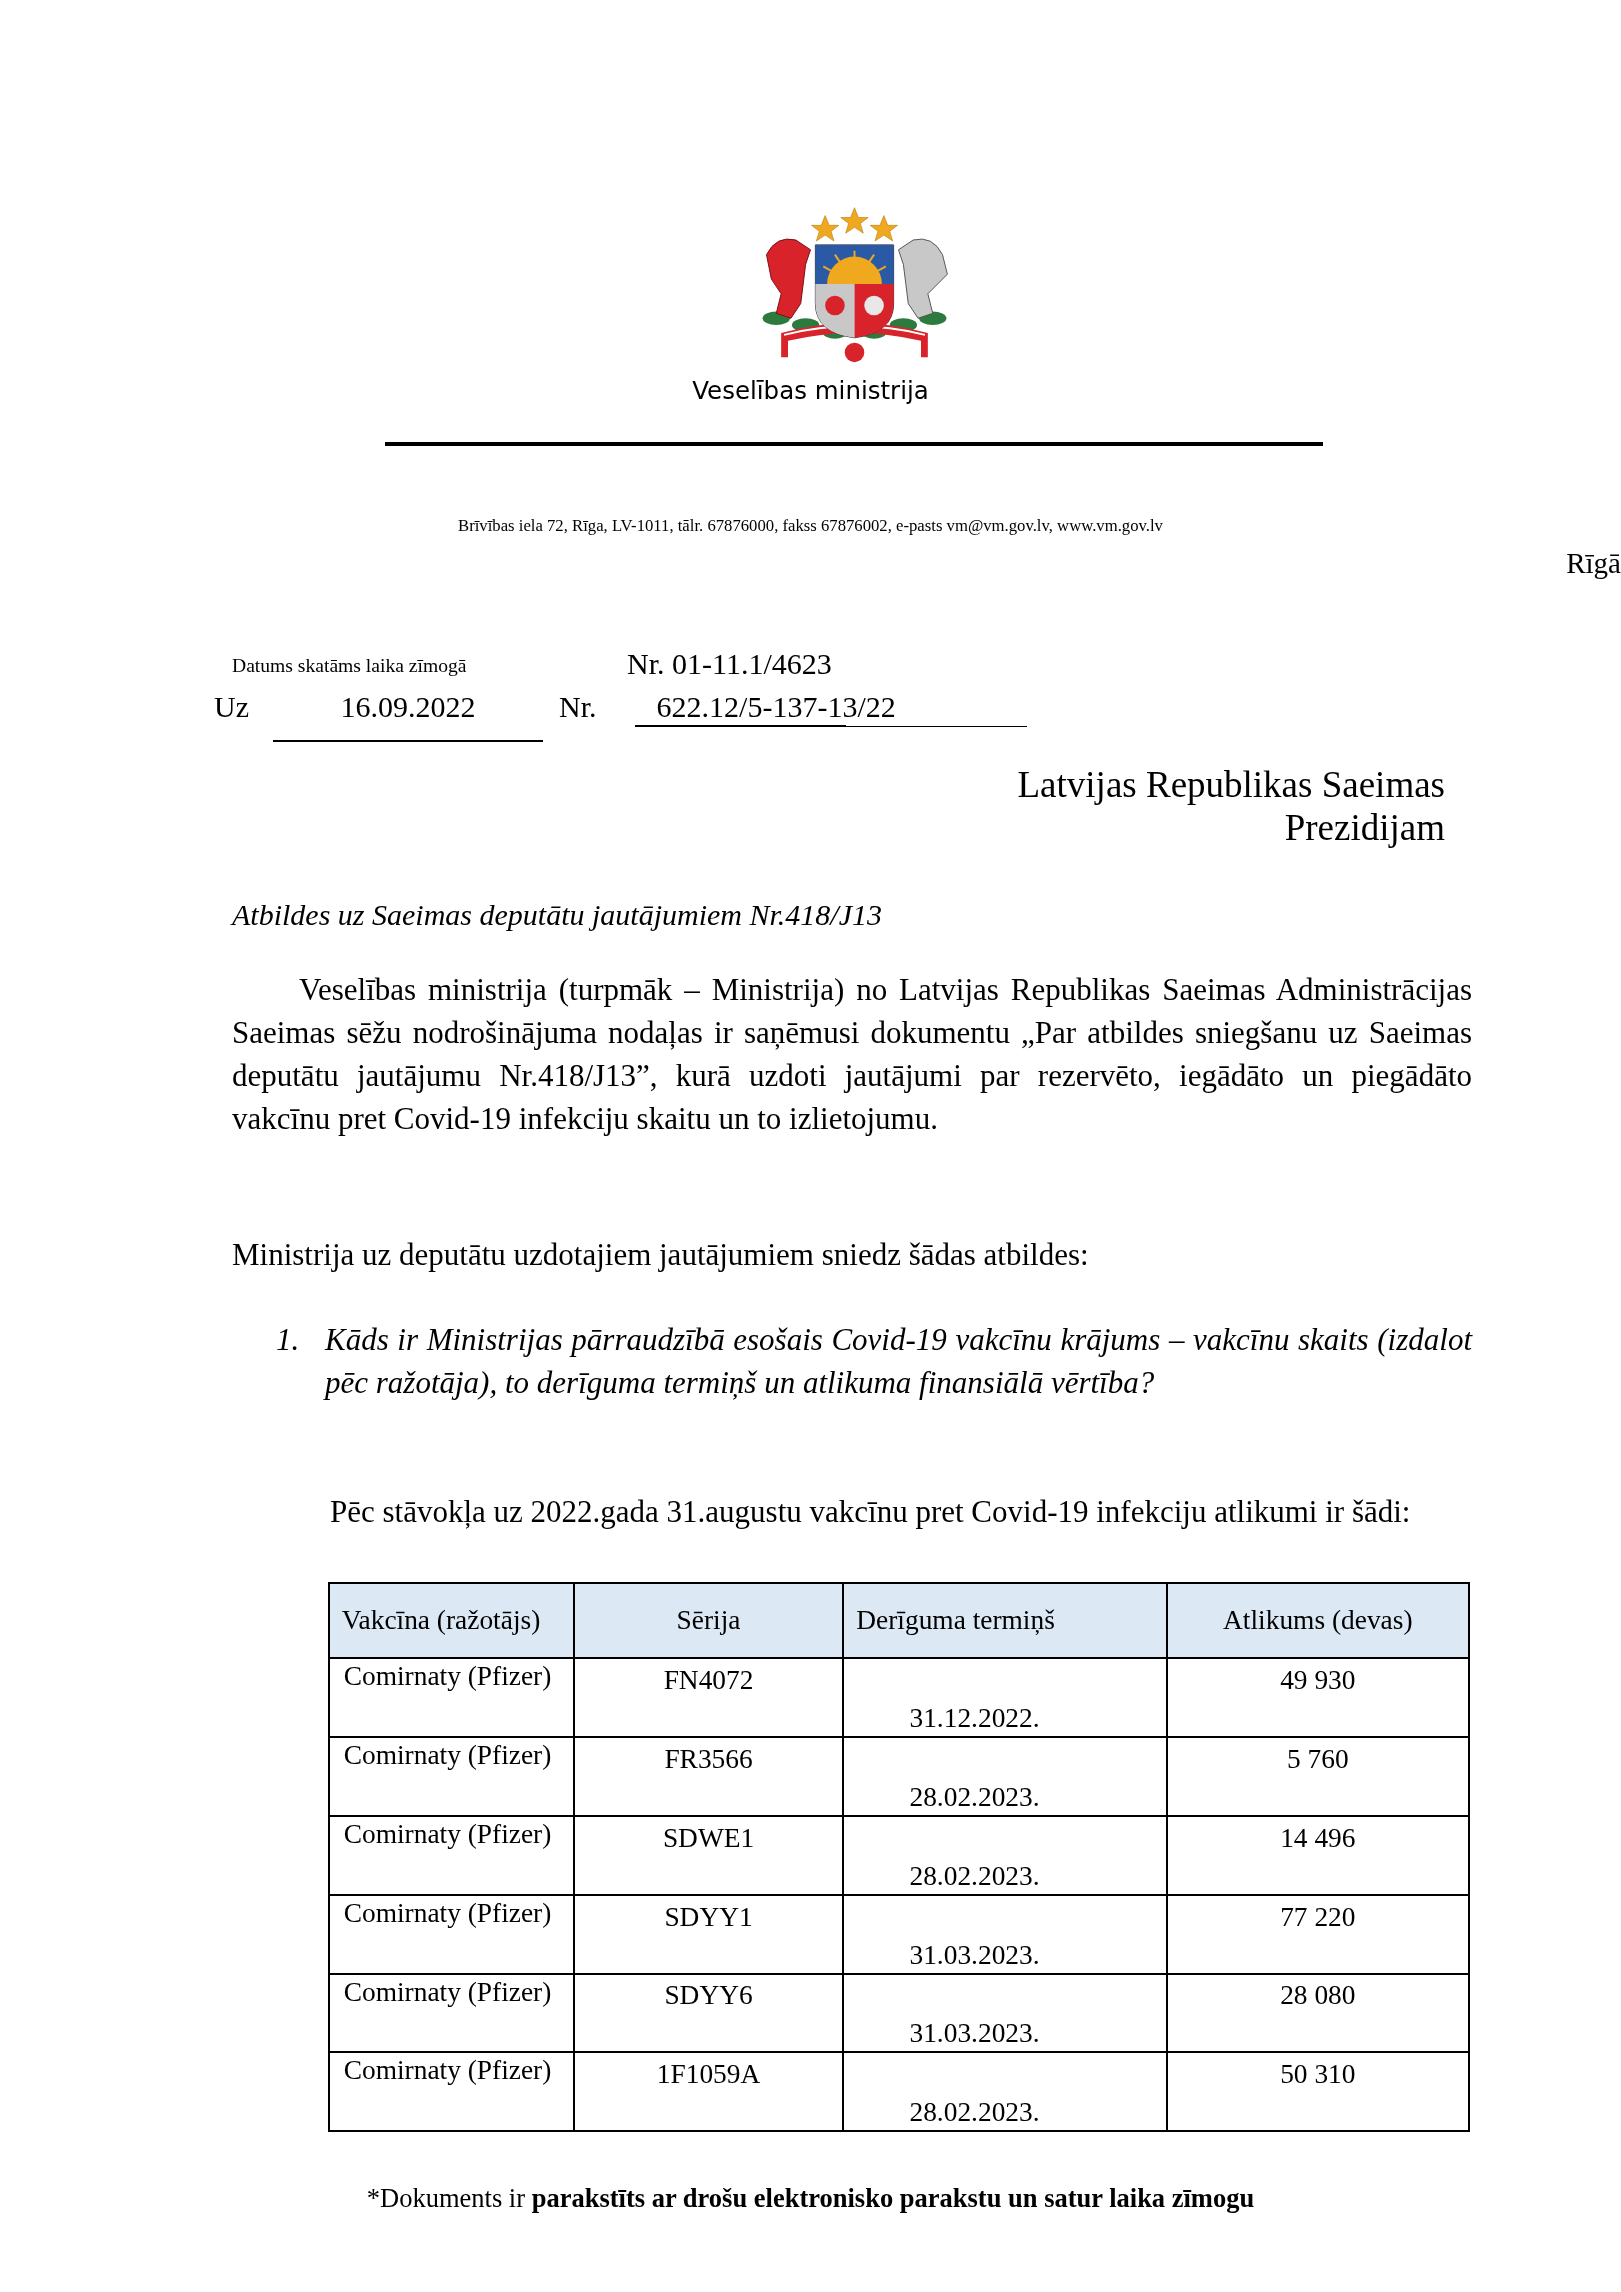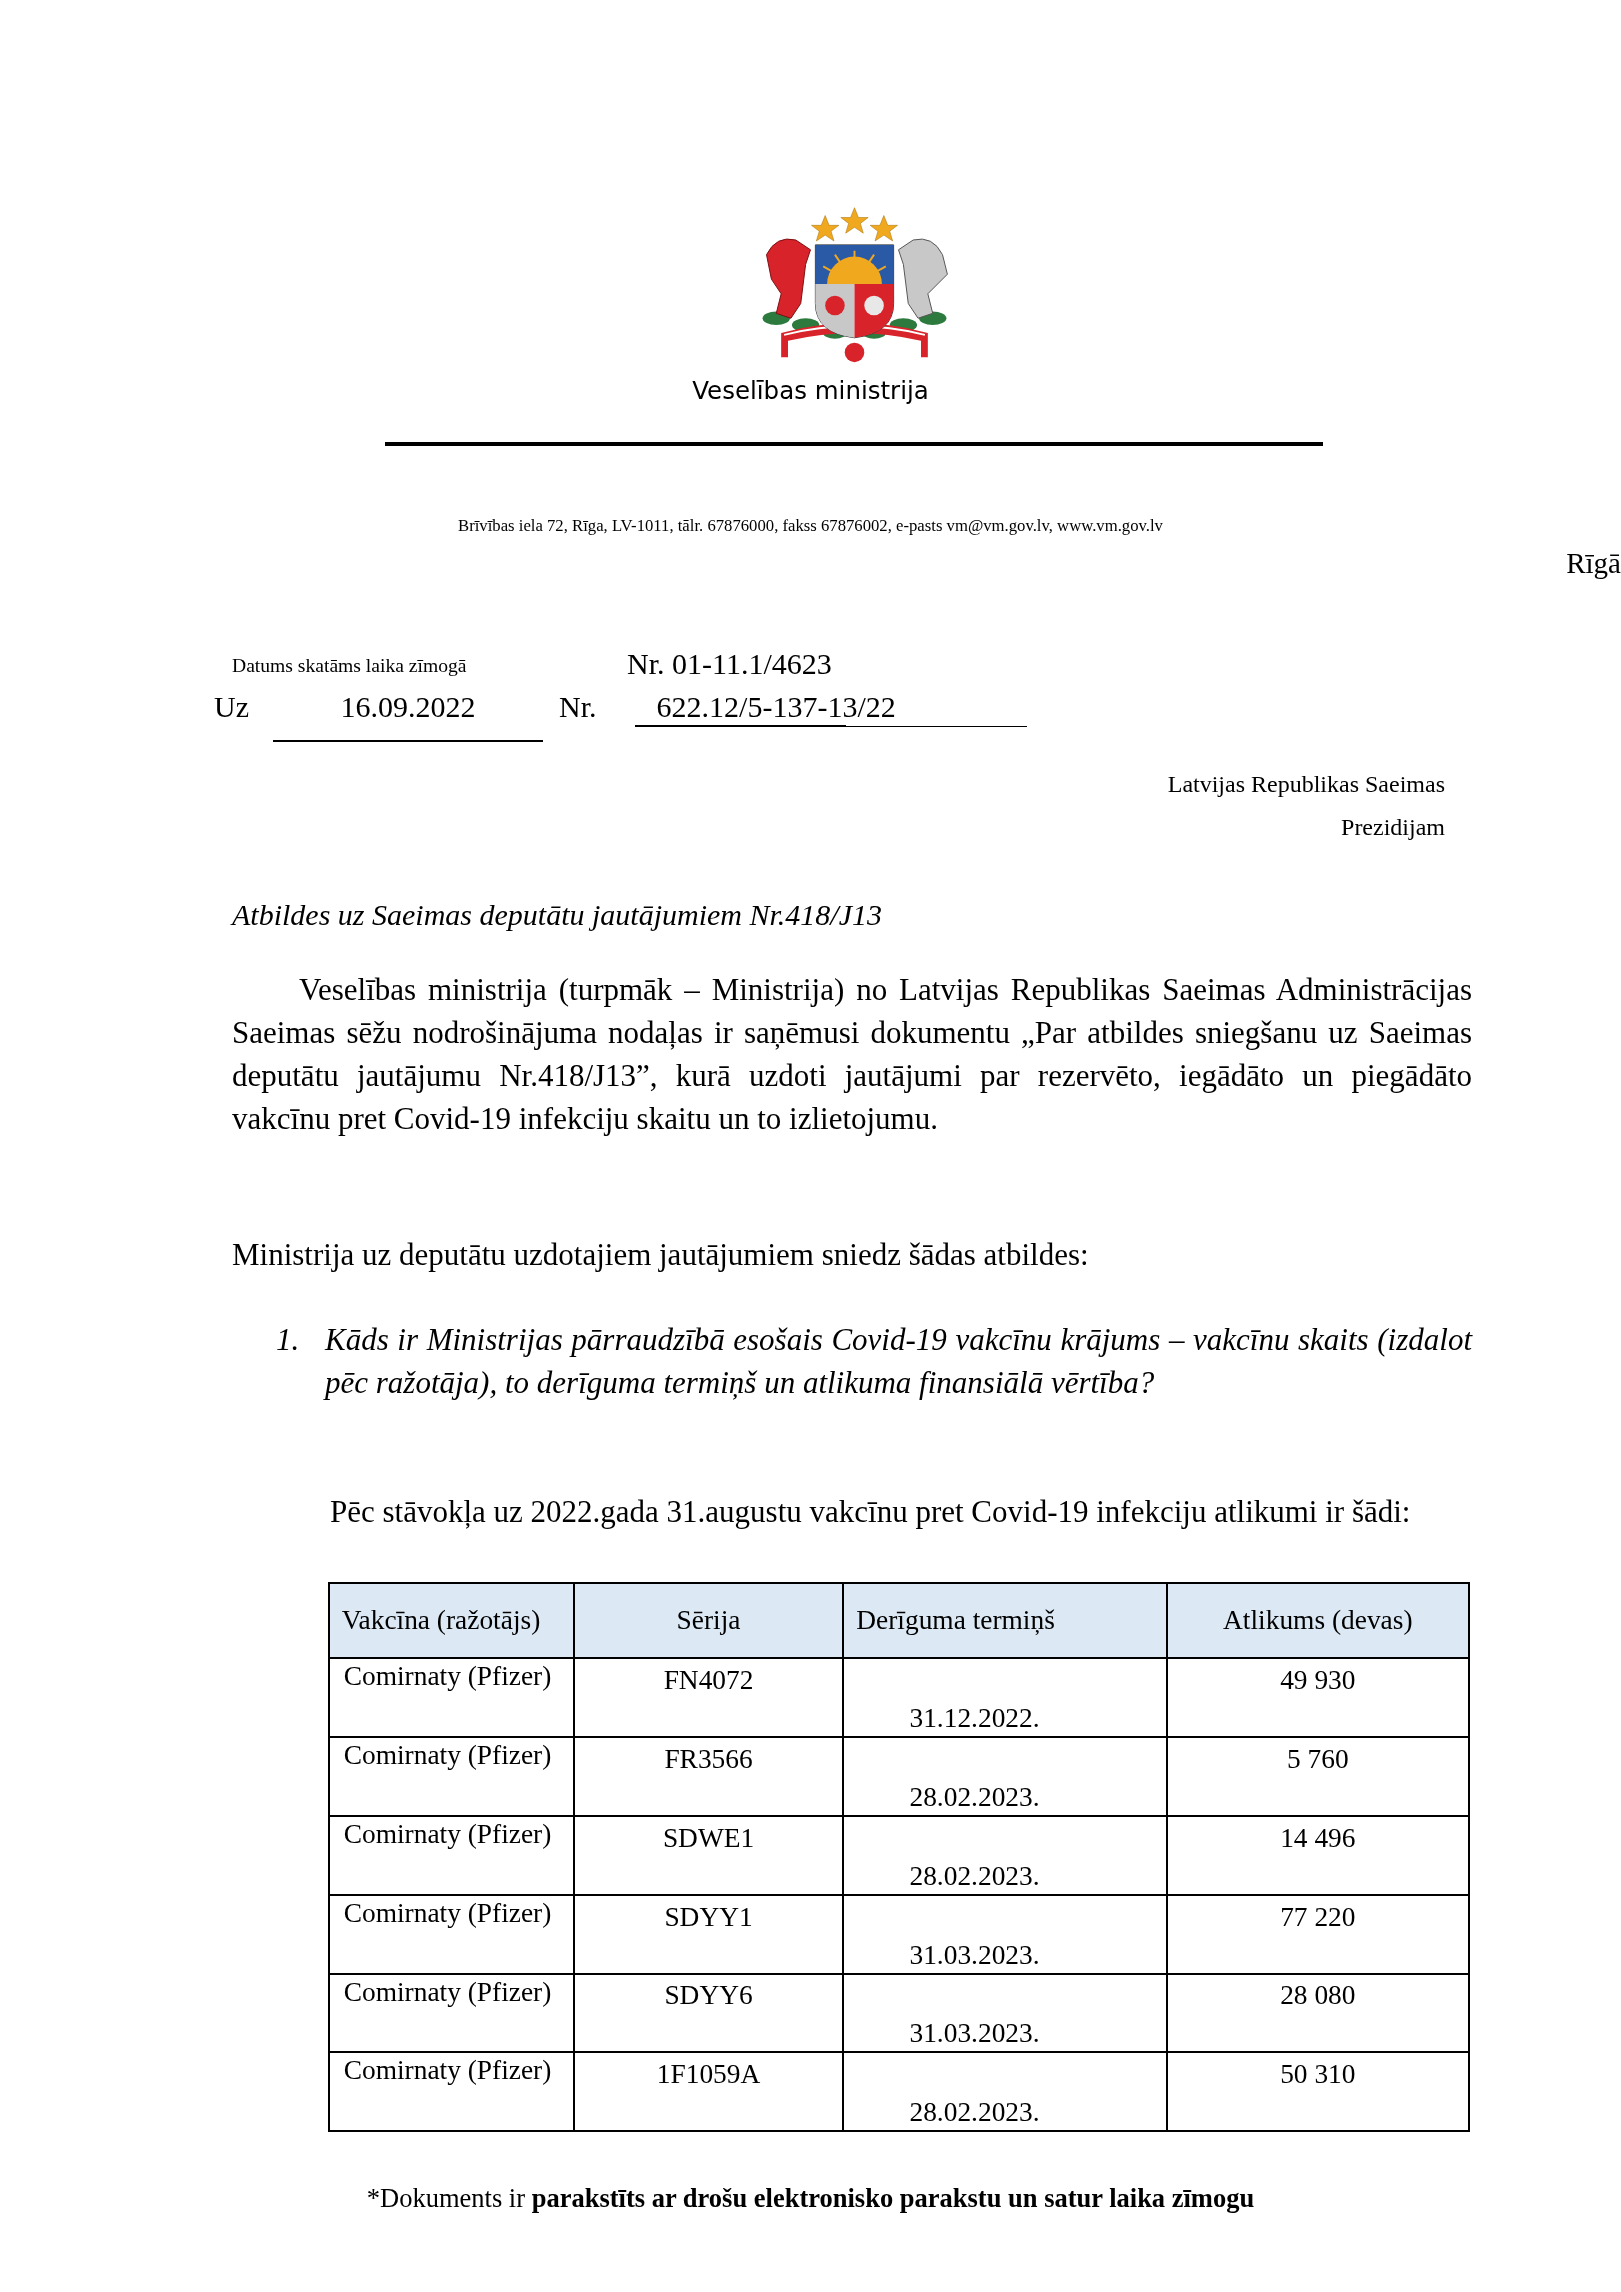--- a/index.html
+++ b/index.html
@@ -14,21 +14,21 @@
   .city { left:0; width:1621px; top:547px; text-align:right; font-size:29px; }
   .datums { left:232px; top:655px; font-size:19.6px; }
   .nr-own { left:627px; top:647px; font-size:30px; }
   .uz-row { left:214px; top:690px; font-size:30px; }
   .uz-date { position:absolute; left:59px; top:0; width:270px; text-align:center;
              border-bottom:2px solid #000; padding-bottom:16px; }
   .uz-nr-label { position:absolute; left:345px; top:0; }
   .uz-nr { position:absolute; left:421px; top:0; width:392px;
            border-bottom:1px solid #000; padding-bottom:2px; padding-left:21.6px; box-sizing:border-box; }
   .uz-nr::after { content:""; position:absolute; left:0; bottom:-1px; width:211px; height:2px; background:#000; }
-  .recipient { right:176px; top:763px; text-align:right; font-size:24px; line-height:43px; }
+  .recipient { right:176px; top:763px; text-align:right; font-size:37px; line-height:43px; }
   .subject { left:232px; top:898px; font-size:30px; font-style:italic; }
   .para { left:232px; width:1240px; font-size:31px; line-height:43px; text-align:justify; }
   .p1 { top:968px; text-indent:67px; }
   .p2 { top:1233px; }
   .q { left:276px; top:1318px; width:1196px; font-size:31px; line-height:43px;
        font-style:italic; text-align:justify; }
   .q-num { position:absolute; left:0; top:0; }
   .q-text { margin-left:49px; }
   .state { left:330px; top:1493px; width:1142px; font-size:31px; line-height:37px; text-align:justify; }
   table.stock { position:absolute; left:328px; top:1582px; width:1142px;

